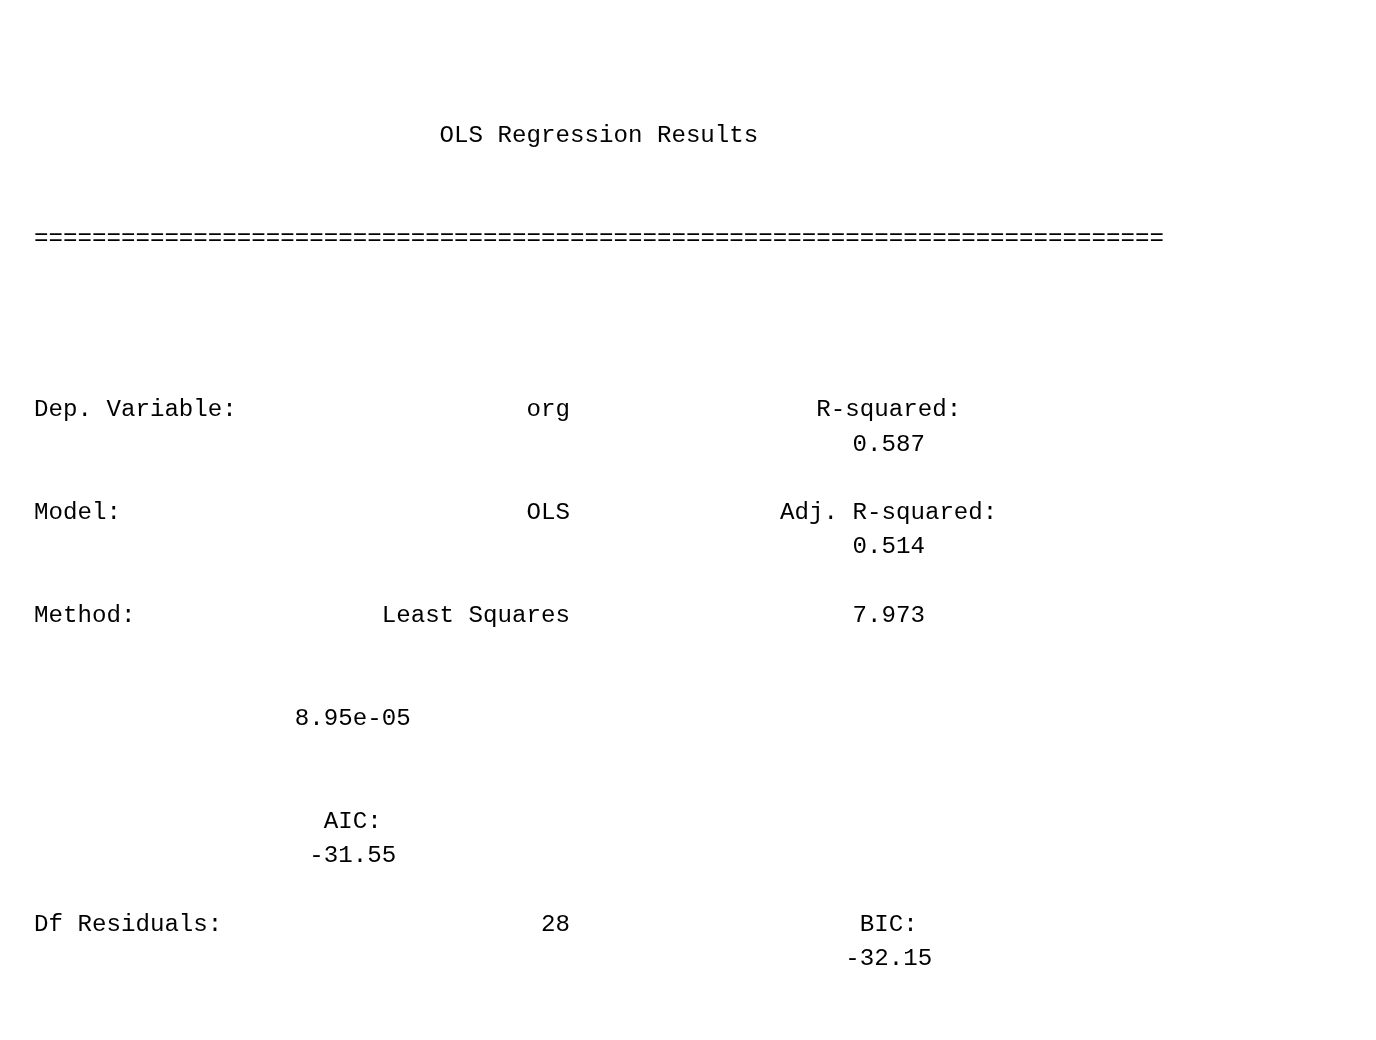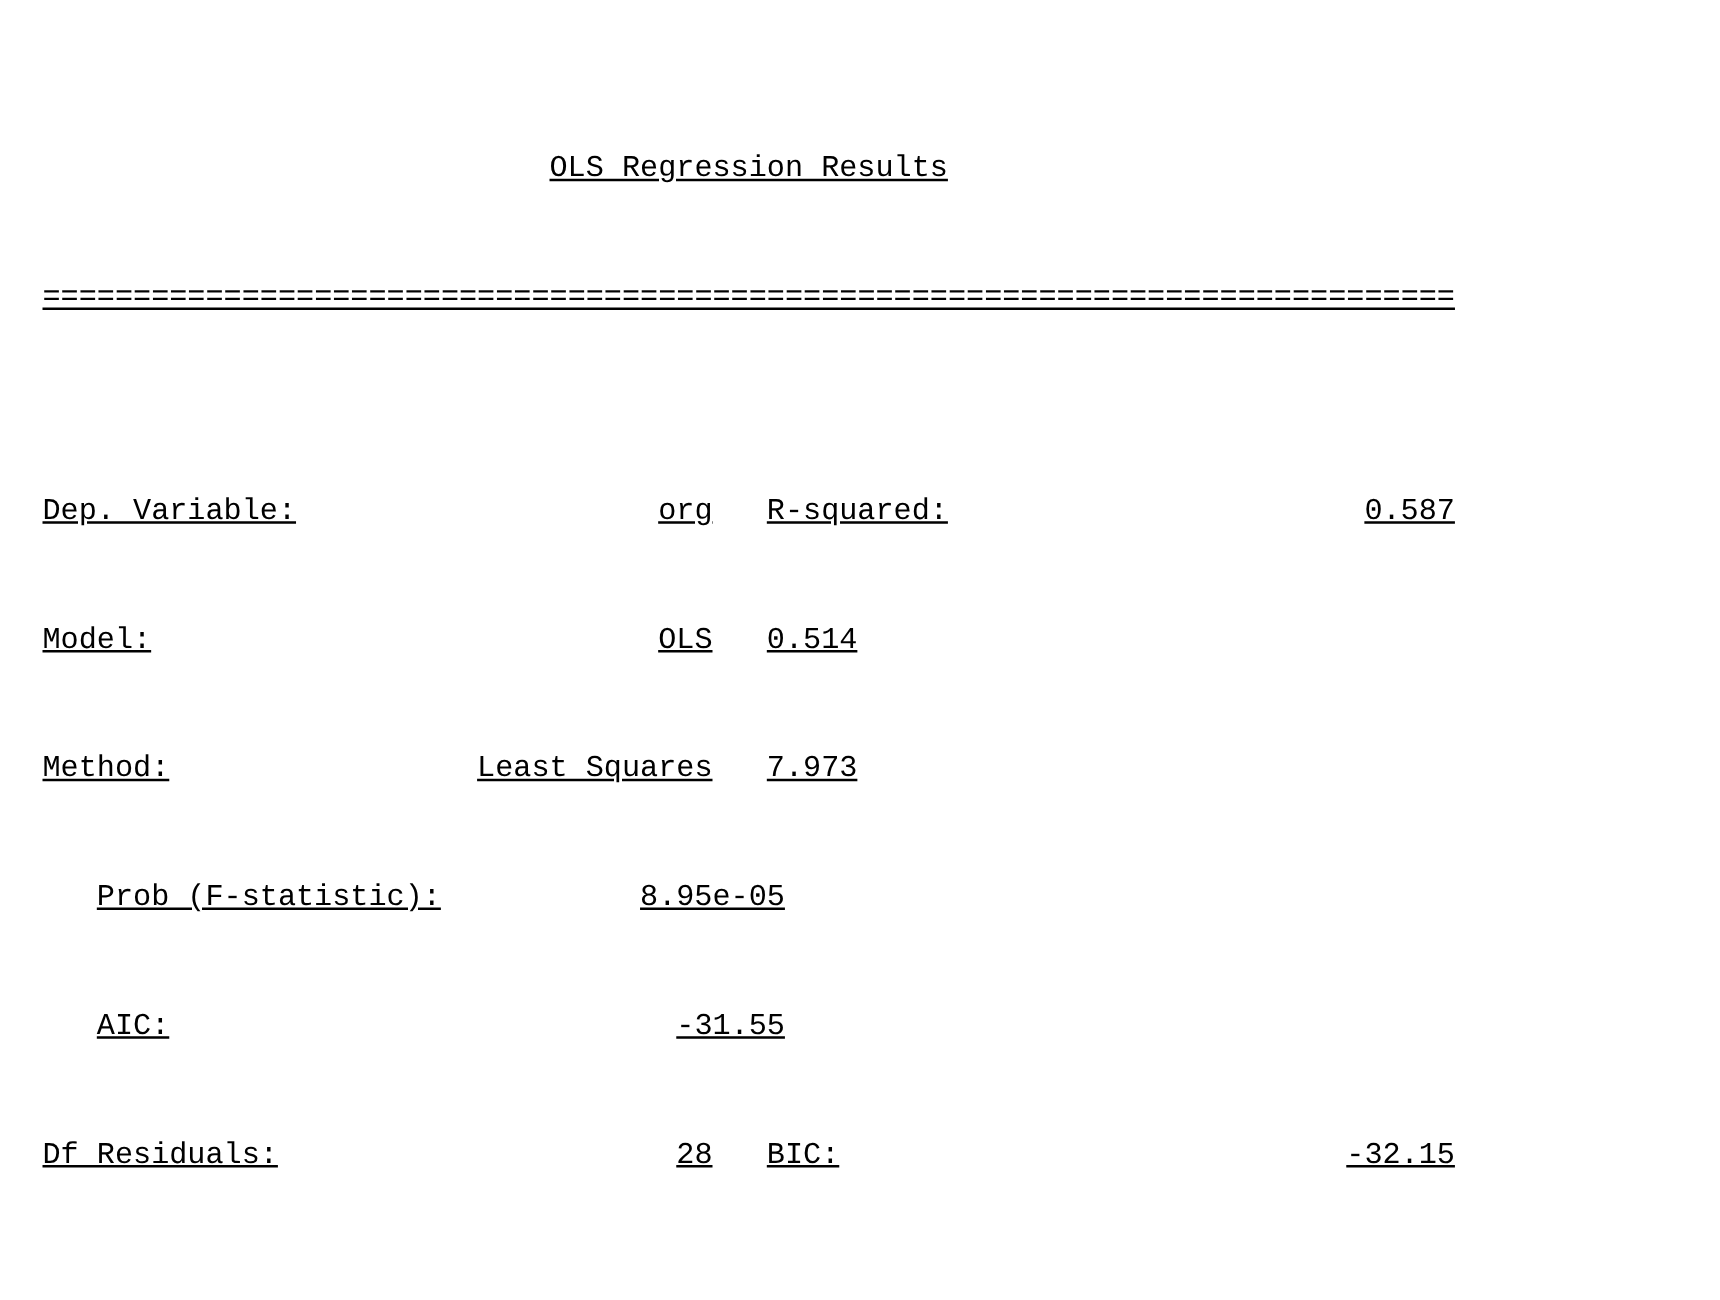--- a/index.html
+++ b/index.html
@@ -16,60 +16,60 @@
     font-family: "Liberation Mono", "DejaVu Sans Mono", monospace;
     font-size: 24.15px;
     line-height: 34.3px;
     color: #000000;
     padding: 16px 0 0 34px;
     white-space: pre;
   }
   .line {
     height: 34.3px;
     white-space: pre;
-    text-decoration: underline;
   }
   .title {
     width: 78ch;
     text-align: center;
   }
   .row { display: flex; text-align: center; }
   
   .lcell {
     display: inline-flex;
     justify-content: space-between;
     width: 37ch;
   }
   .gap { display: inline-block; width: 3ch; }
   .rcell {
     display: inline-flex;
     justify-content: space-between;
     width: 38ch;
+    flex-direction: column;
   }
 </style>
 </head>
 <body>
 
 <div class="report">
 
   <div class="line title">OLS Regression Results</div>
   <div class="line">==============================================================================</div>
 
   
   <div class="line row">
     <span class="lcell"><span>Dep. Variable:</span><span>org</span></span><span class="gap"></span><span class="rcell"><span>R-squared:</span><span>0.587</span></span>
   </div>
   <div class="line row">
-    <span class="lcell"><span>Model:</span><span>OLS</span></span><span class="gap"></span><span class="rcell"><span>0.514</span></span>
+    <span class="lcell"><span>Model:</span><span>OLS</span></span><span class="gap"></span><span class="rcell"><span>Adj. R-squared:</span><span>0.514</span></span>
   </div>
   <div class="line row">
     <span class="lcell"><span>Method:</span><span>Least Squares</span></span><span class="gap"></span><span class="rcell"><span>7.973</span></span>
   </div>
   <div class="line row">
-    <span class="gap"></span><span class="rcell"><span>Prob (F-statistic):</span><span>8.95e-05</span></span>
+    <span class="gap"></span><span class="rcell"><span>8.95e-05</span></span>
   </div>
   <div class="line row">
     <span class="gap"></span><span class="rcell"><span>AIC:</span><span>-31.55</span></span>
   </div>
   <div class="line row">
     <span class="lcell"><span>Df Residuals:</span><span>28</span></span><span class="gap"></span><span class="rcell"><span>BIC:</span><span>-32.15</span></span>
   </div>
   
   
 

